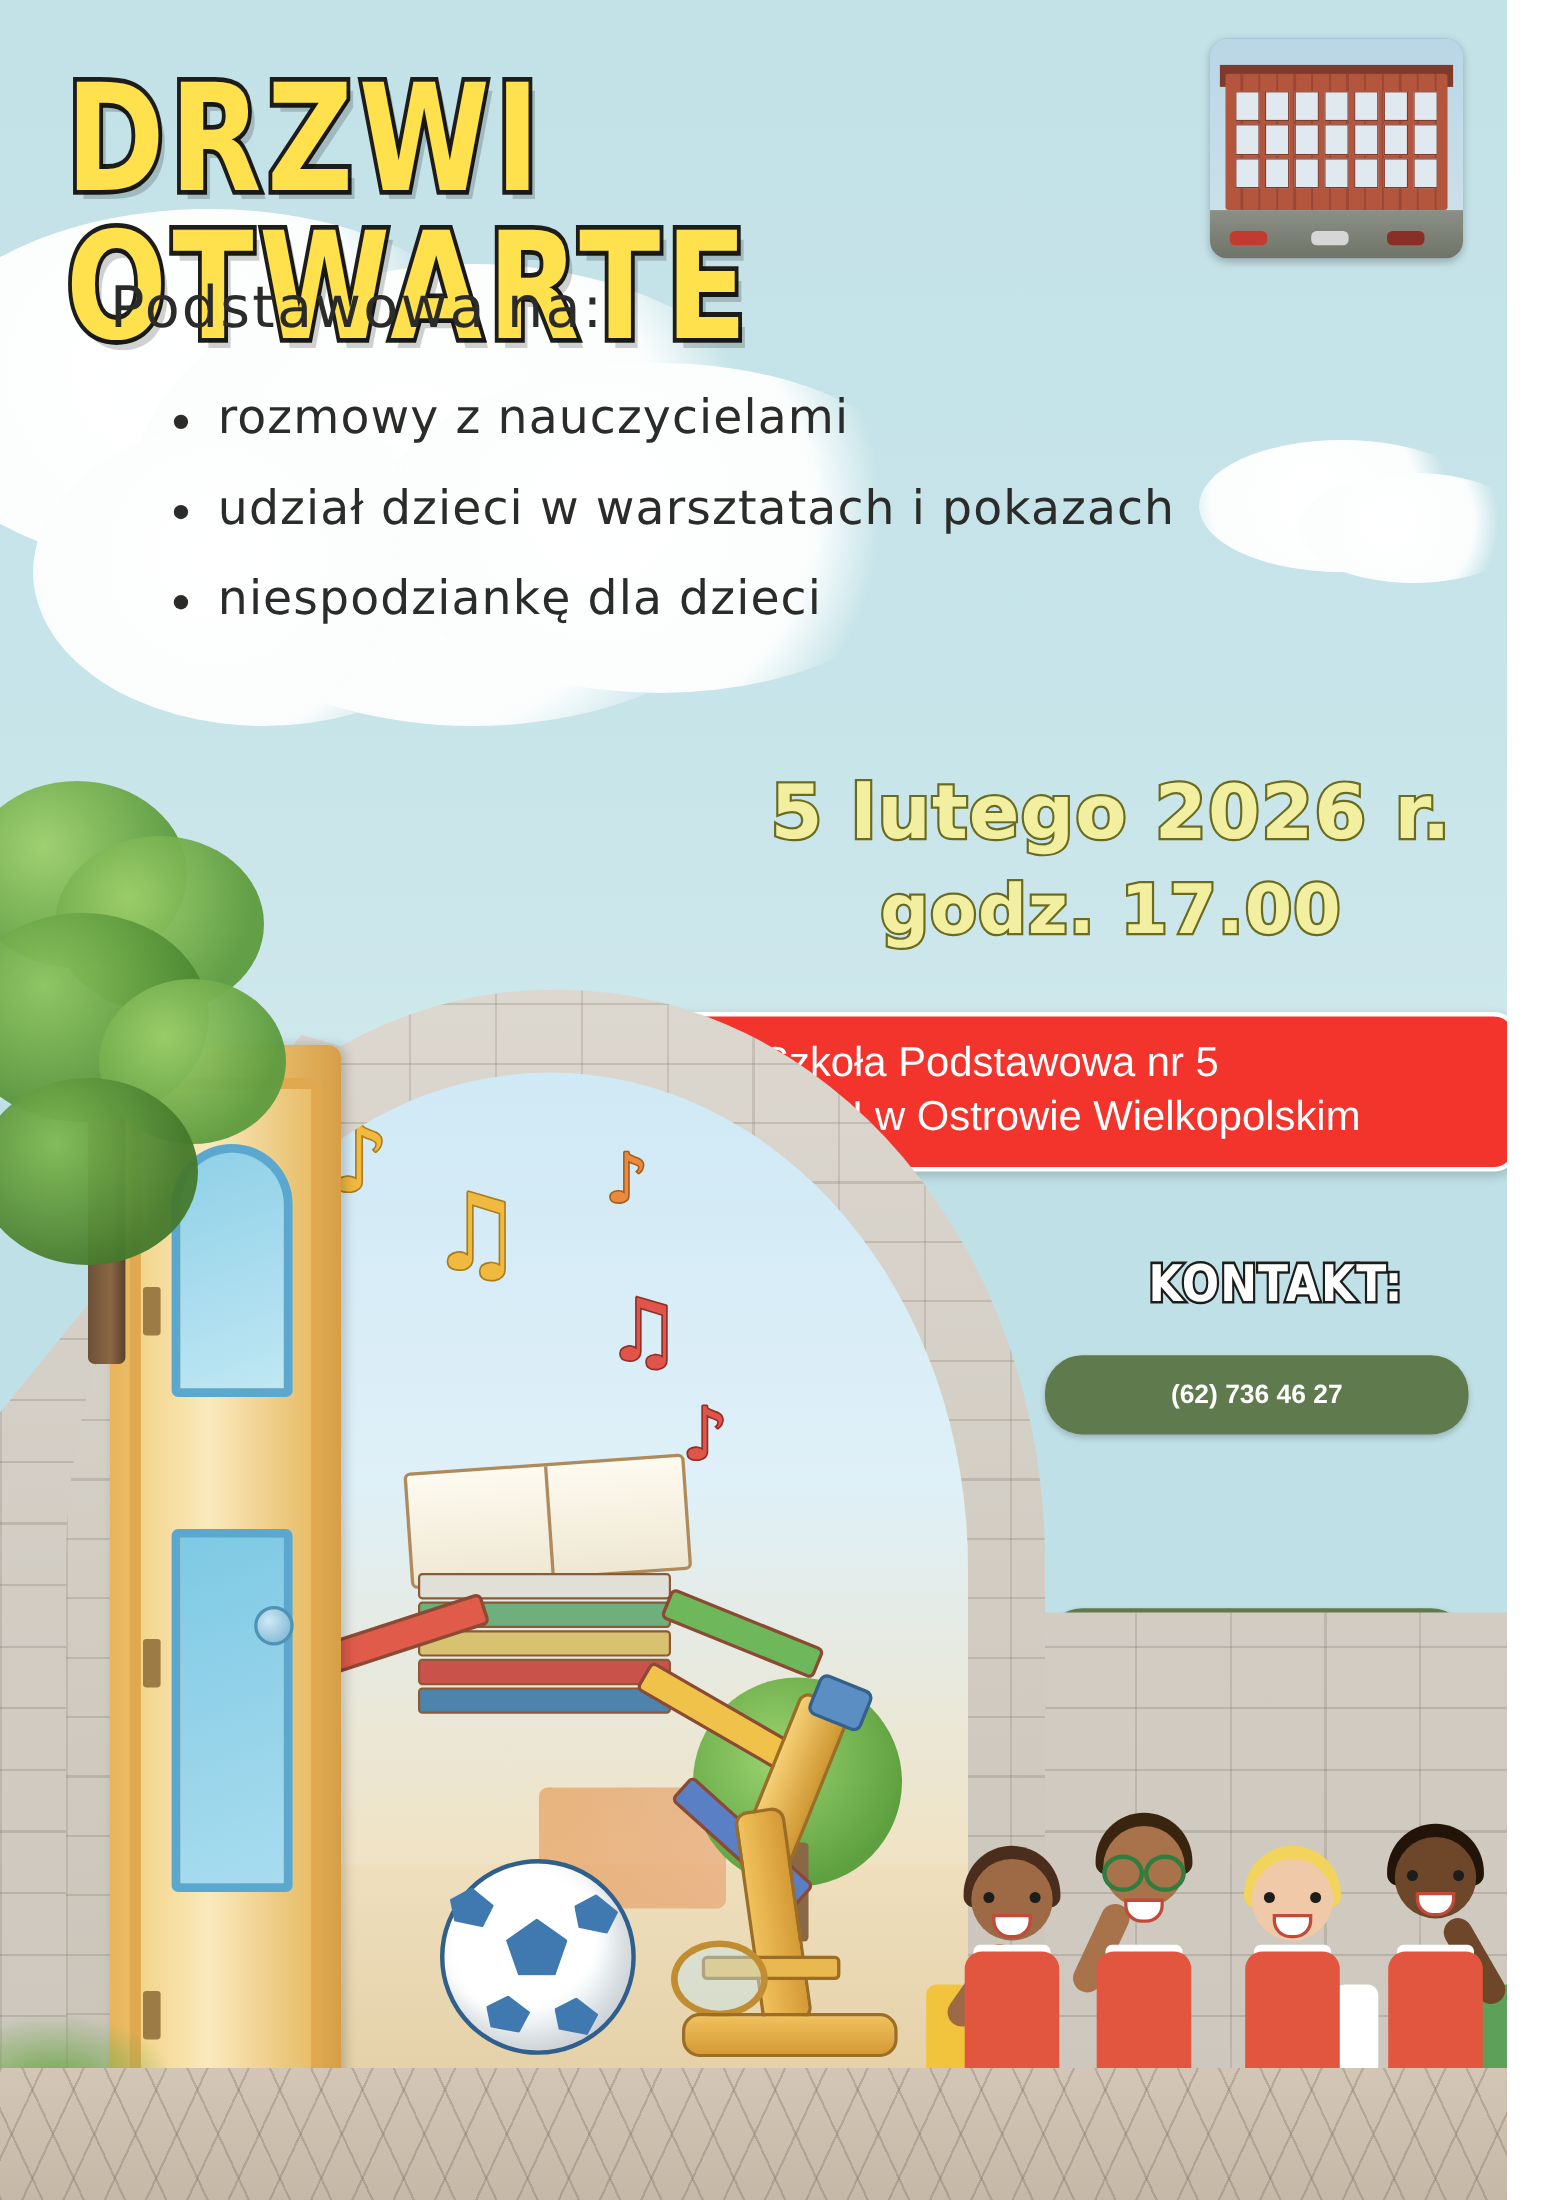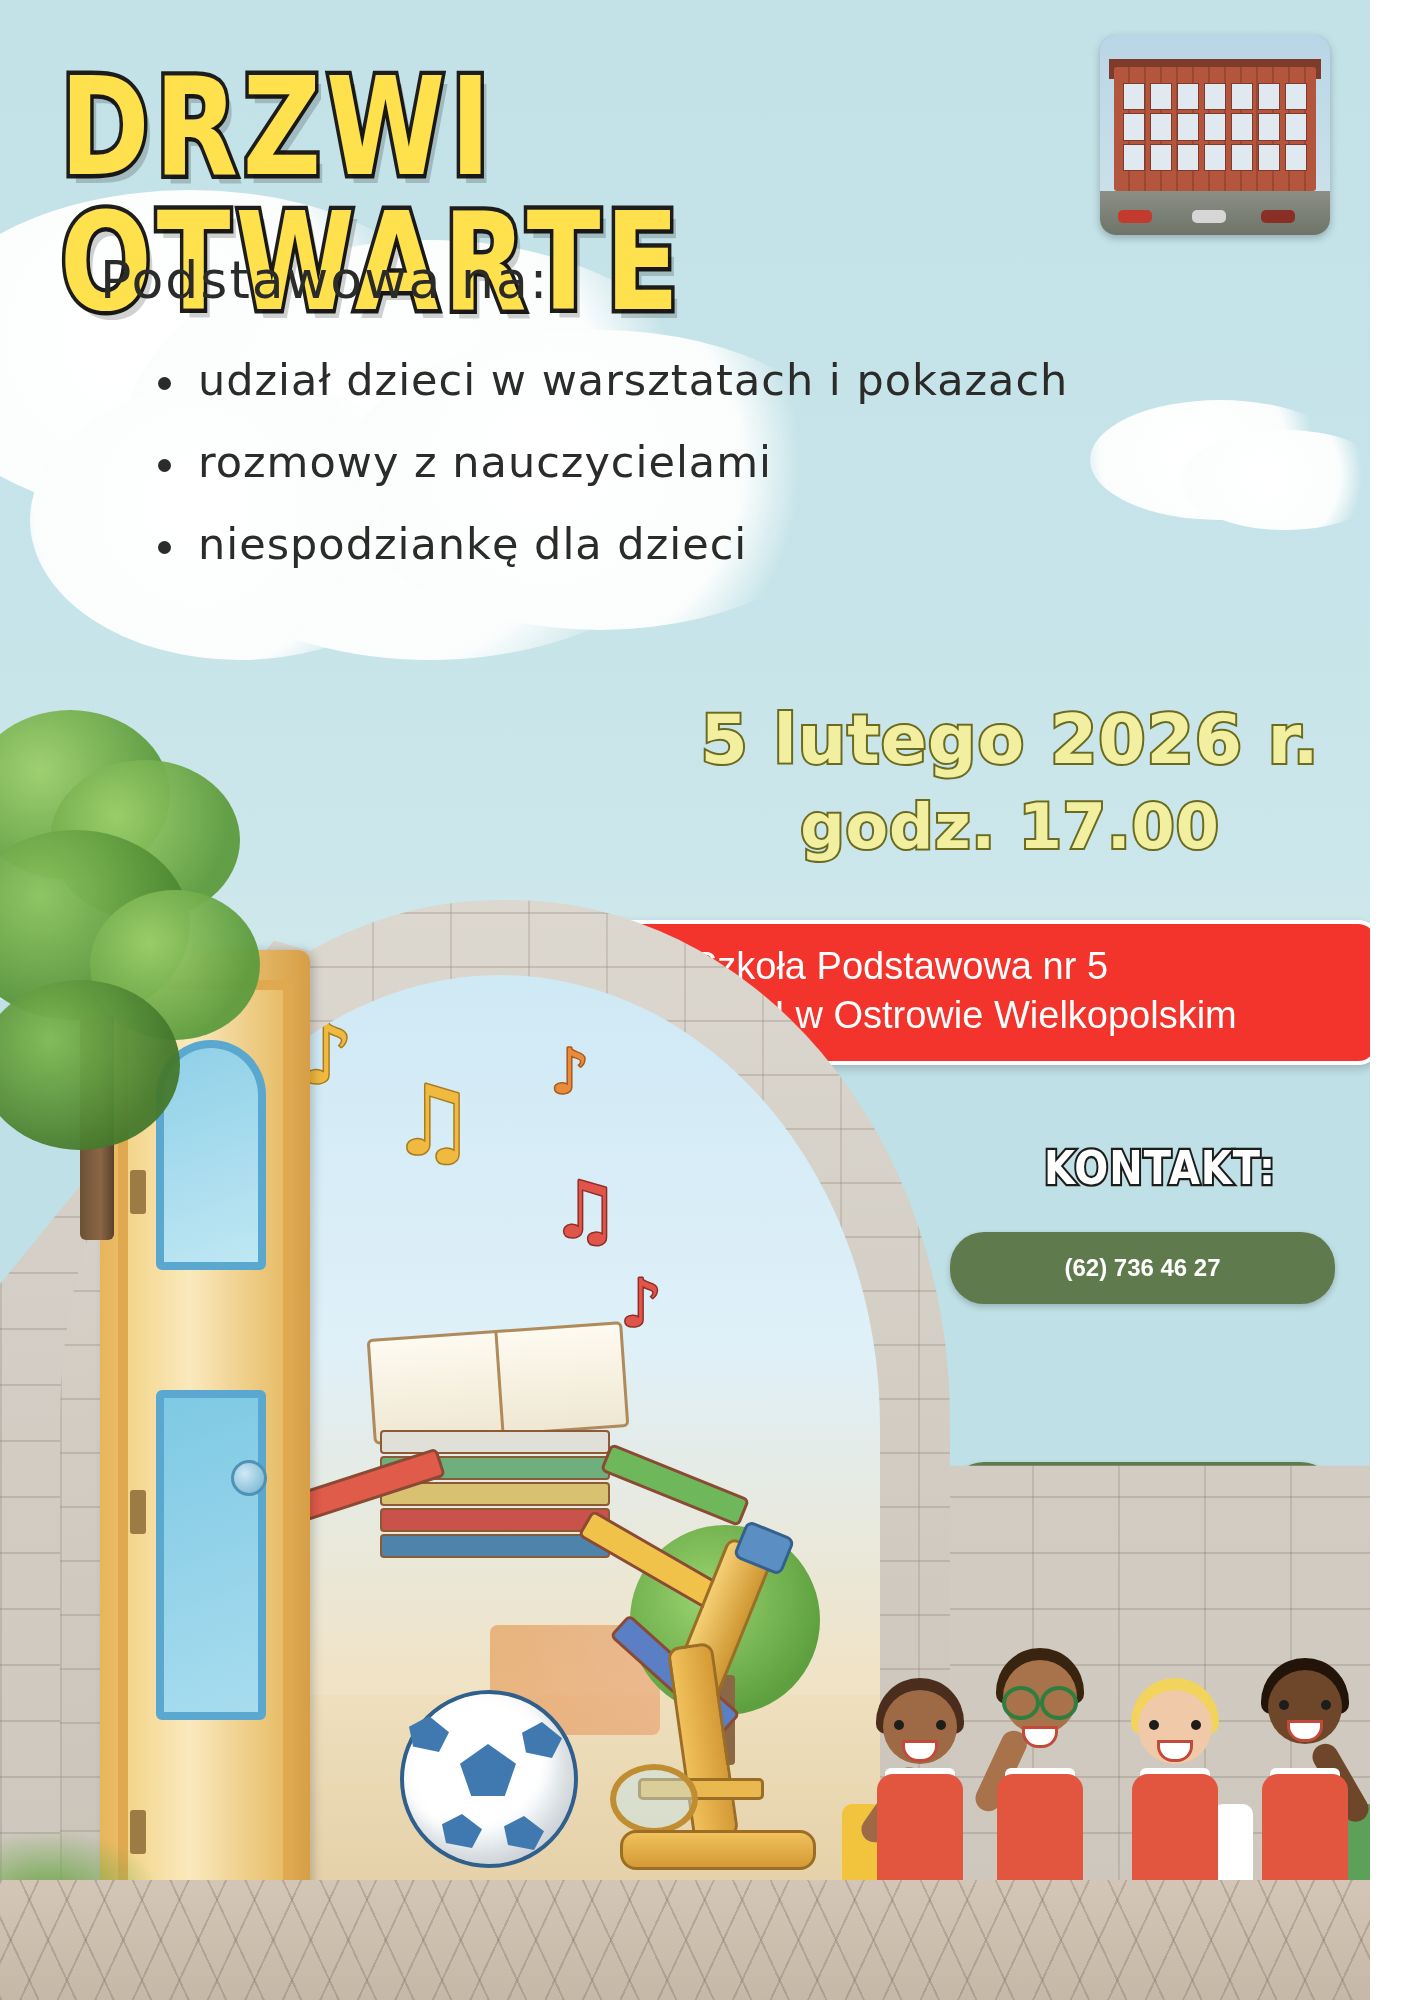--- a/index.html
+++ b/index.html
@@ -561,22 +561,22 @@
     </div>
     <div class="bp-ground"></div>
     <div class="bp-car c1"></div>
     <div class="bp-car c2"></div>
     <div class="bp-car c3"></div>
   </div>
 
   <div class="invite">Podstawowa na:</div>
 
   <ul class="bullets">
+    <li>rozmowy z nauczycielami</li>
     <li>udział dzieci w warsztatach i pokazach</li>
-    <li>rozmowy z nauczycielami</li>
     <li>niespodziankę dla dzieci</li>
   </ul>
 
   <div class="date-line">5 lutego 2026 r.</div>
   <div class="time-line">godz. 17.00</div>
 
   <div class="school-banner">
     <div>Szkoła Podstawowa nr 5</div>
     <div>im. Mieszka I w Ostrowie Wielkopolskim</div>
   </div>

